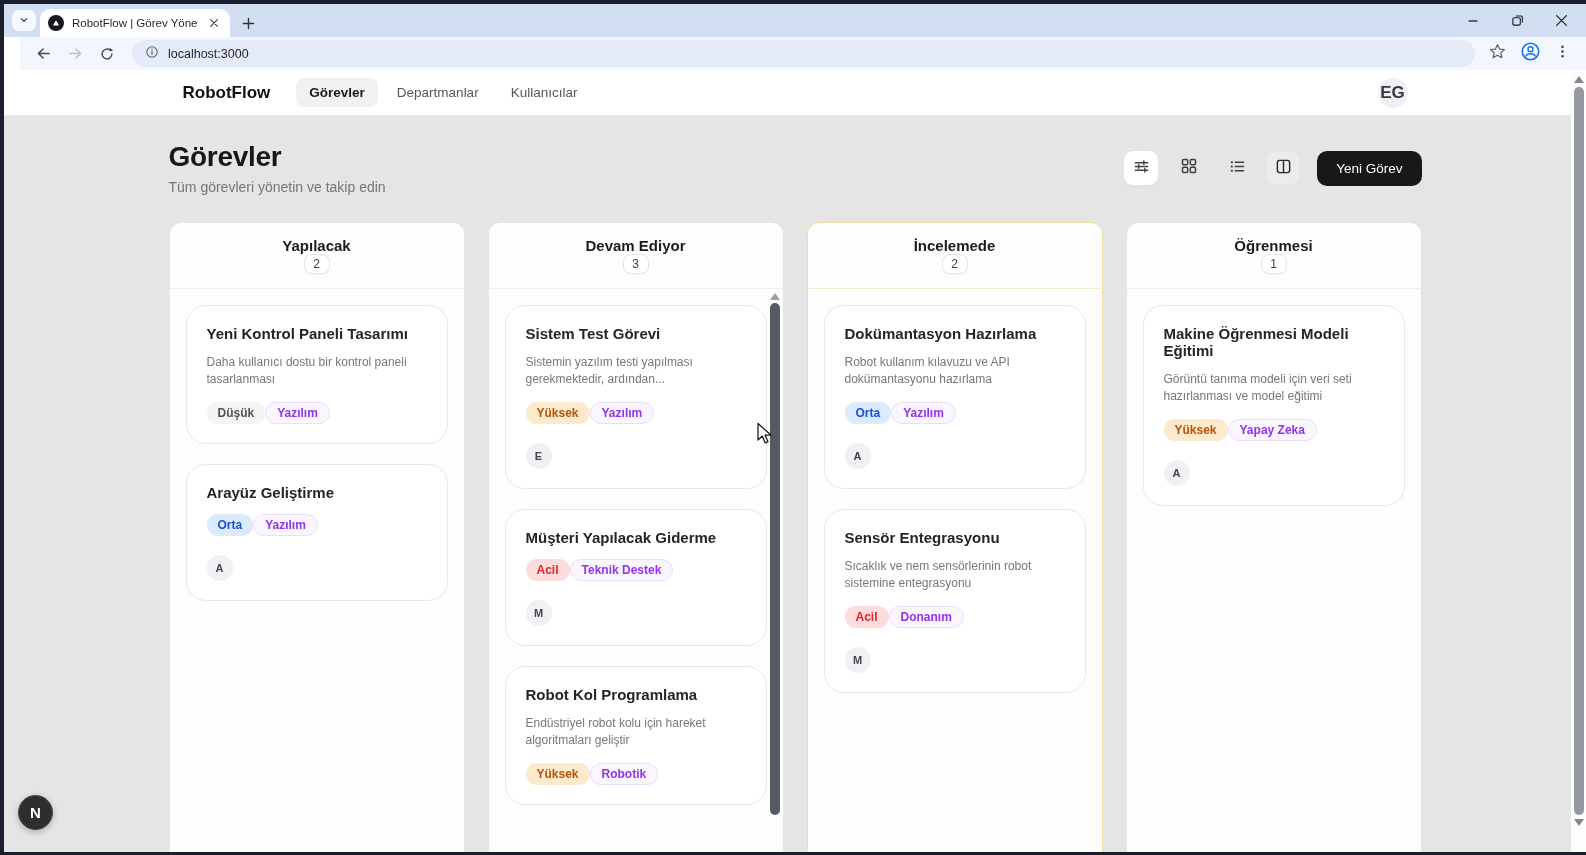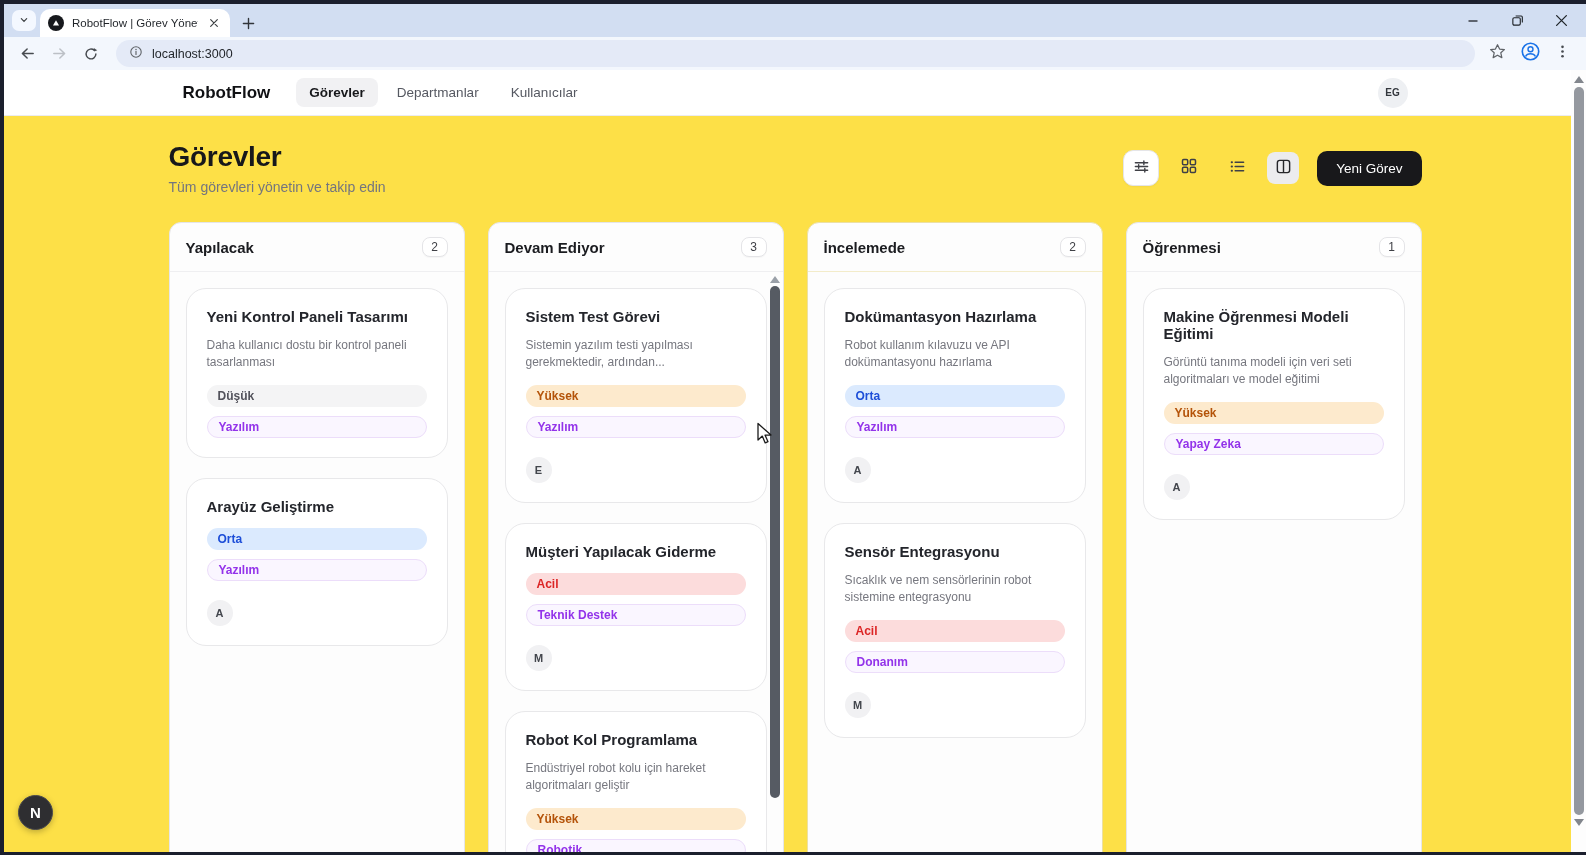--- a/index.html
+++ b/index.html
@@ -18,67 +18,67 @@
   .tab{ position:absolute; left:36px; top:5px; width:190px; height:28px; background:#fff;
     border-radius:10px 10px 0 0; display:flex; align-items:center; gap:8px; padding:0 8px; }
   .favicon{ width:16px; height:16px; border-radius:50%; background:#17191d; display:flex; align-items:center; justify-content:center; flex:none; }
   .favicon svg{ display:block; }
   .tab-title{ font-size:11.5px; color:#1f2328; white-space:nowrap; overflow:hidden; flex:1; }
   .tab-close{ flex:none; width:16px; height:16px; display:flex; align-items:center; justify-content:center; color:#444; }
   .newtab-btn{ position:absolute; left:232px; top:7px; width:24px; height:24px; display:flex; align-items:center; justify-content:center; color:#30343a; font-size:17px; }
   .win-controls{ position:absolute; right:10px; top:0; height:33px; display:flex; align-items:center; gap:14px; }
   .win-btn{ width:30px; height:26px; display:flex; align-items:center; justify-content:center; color:#1f2328; }
 
-  .toolbar{ height:33px; background:#f3f7fd; display:flex; align-items:center; padding:0 10px; gap:6px; }
+  .toolbar{ height:33px; background:#f3f7fd; display:flex; align-items:center; padding:0 10px; gap:6px;margin-left:16px; }
   .nav-ic{ width:26px; height:26px; display:flex; align-items:center; justify-content:center; border-radius:50%; }
   .omnibox{ flex:1; height:27px; background:#e4eaf7; border-radius:14px; margin:0 8px 0 6px;
     display:flex; align-items:center; gap:9px; padding:0 13px; }
   .omni-url{ font-size:12.5px; color:#1f2328; }
   .toolbar-right{ display:flex; align-items:center; gap:14px; padding-right:6px; }
 
   
-  .page{ position:relative; height:782px; background:#fde047; overflow:hidden; }
+  .page{ position:relative; height:782px; background:#e5e5e5; overflow:hidden; }
 
   .app-header{ height:46px; border-bottom:1px solid #ececef; background:#fff; }
   .app-header-inner{ width:1253px; height:100%; margin:0 auto; padding:0 14px;
     display:flex; align-items:center; justify-content:space-between; }
   .brand{ font-size:17px; font-weight:700; color:#101114; margin-right:26px; }
   .hdr-left{ display:flex; align-items:center; }
   .nav-links{ display:flex; align-items:center; gap:6px; }
   .nav-link{ font-size:13.5px; color:#555861; padding:7px 13px; border-radius:8px; cursor:pointer; }
   .nav-link.active{ background:#f1f1f3; color:#17181b; font-weight:600; }
   .user-avatar{ width:30px; height:30px; border-radius:50%; background:#eef0f3; display:flex;
-    align-items:center; justify-content:center; font-size:10px; font-weight:600; color:#33373d; }
+    align-items:center; justify-content:center; font-size:17px; font-weight:600; color:#33373d; }
 
   .content{ width:1253px; margin:0 auto; padding:25px 0 0 0; }
   .title-row{ display:flex; align-items:center; justify-content:space-between; margin-bottom:27px; }
   .page-title{ font-size:28px; font-weight:700; color:#17181b; letter-spacing:-0.3px; }
   .page-subtitle{ font-size:14px; color:#74757e; margin-top:6px; }
   .controls{ display:flex; align-items:center; gap:12px;padding-left:12px; }
   .icon-btn{ width:36px; height:36px; border-radius:10px; display:flex; align-items:center; justify-content:center; background:transparent; }
   .icon-btn.outlined{ background:#fff; border:1px solid #e5e5e8; box-shadow:0 1px 2px rgba(0,0,0,.04); }
   .icon-btn.toggled{ background:#ececee; width:32px; height:32px; border-radius:8px; }
   .primary-btn{ background:#18181b; color:#fff; font-size:13.5px; font-weight:500; border:none;
     border-radius:10px; padding:10px 19px; margin-left:6px; }
 
   
   .board{ display:grid; grid-template-columns:repeat(4,1fr); gap:23px; height:660px; }
   .column{ background:#fdfdfd; border:1px solid #e5e5e8; border-radius:12px; display:flex; flex-direction:column; overflow:hidden; }
   .column.highlighted{ border-color:#ece0a4; }
-  .col-header{ padding:14px 16px; display:flex; align-items:center; justify-content:space-between; border-bottom:1px solid #efeff1; }
+  .col-header{ padding:14px 16px; display:flex; align-items:center; justify-content:space-between; border-bottom:1px solid #efeff1;flex-direction:column; }
   .column.highlighted .col-header{ border-bottom-color:#f3ecca; }
   .col-title{ font-size:15px; font-weight:700; color:#1b1c20; }
   .col-count{ background:#fff; border:1px solid #e4e4e7; border-radius:8px; min-width:26px; text-align:center;
     font-size:12px; color:#3f4046; padding:2px 8px; box-shadow:0 1px 1px rgba(0,0,0,.03); }
   .col-body{ position:relative; flex:1; padding:16px; display:flex; flex-direction:column; gap:20px; overflow:hidden; }
 
   .card{ background:#fff; border:1px solid #e8e8ea; border-radius:20px; padding:19px 20px; flex:none; }
   .card-title{ font-size:15px; font-weight:600; color:#23252b; }
   .card-desc{ font-size:12px; color:#76777f; line-height:1.45; margin-top:12px; }
-  .card-badges{ display:flex; gap:9px; margin-top:13px;flex-direction:column; }
+  .card-badges{ display:flex; margin-top:13px; }
   .badge{ font-size:12px; font-weight:600; padding:4px 11px; border-radius:999px; white-space:nowrap; }
   .p-dusuk{ background:#f4f4f5; color:#52525b; }
   .p-orta{ background:#dbeafe; color:#1d4ed8; }
   .p-yuksek{ background:#fdeacd; color:#b45309; }
   .p-acil{ background:#fcdcdc; color:#dc2626; }
   .b-cat{ background:#faf6ff; color:#9333ea; border:1px solid #ecddfa; padding:3px 11px; }
   .card-avatar{ width:26px; height:26px; border-radius:50%; background:#f1f1f3; margin-top:19px;
     display:flex; align-items:center; justify-content:center; font-size:11px; font-weight:600; color:#43464d; }
 
   
@@ -356,21 +356,21 @@
         </div>
 
         <div class="column">
           <div class="col-header">
             <span class="col-title">Öğrenmesi</span>
             <span class="col-count">1</span>
           </div>
           <div class="col-body">
             <div class="card">
               <div class="card-title">Makine Öğrenmesi Modeli Eğitimi</div>
-              <div class="card-desc">Görüntü tanıma modeli için veri seti algoritmaları ve model eğitimi</div>
+              <div class="card-desc">Görüntü tanıma modeli için veri seti hazırlanması ve model eğitimi</div>
               <div class="card-badges">
                 <span class="badge p-yuksek">Yüksek</span>
                 <span class="badge b-cat">Yapay Zeka</span>
               </div>
               <div class="card-avatar">A</div>
             </div>
           </div>
         </div>
 
       </div>

